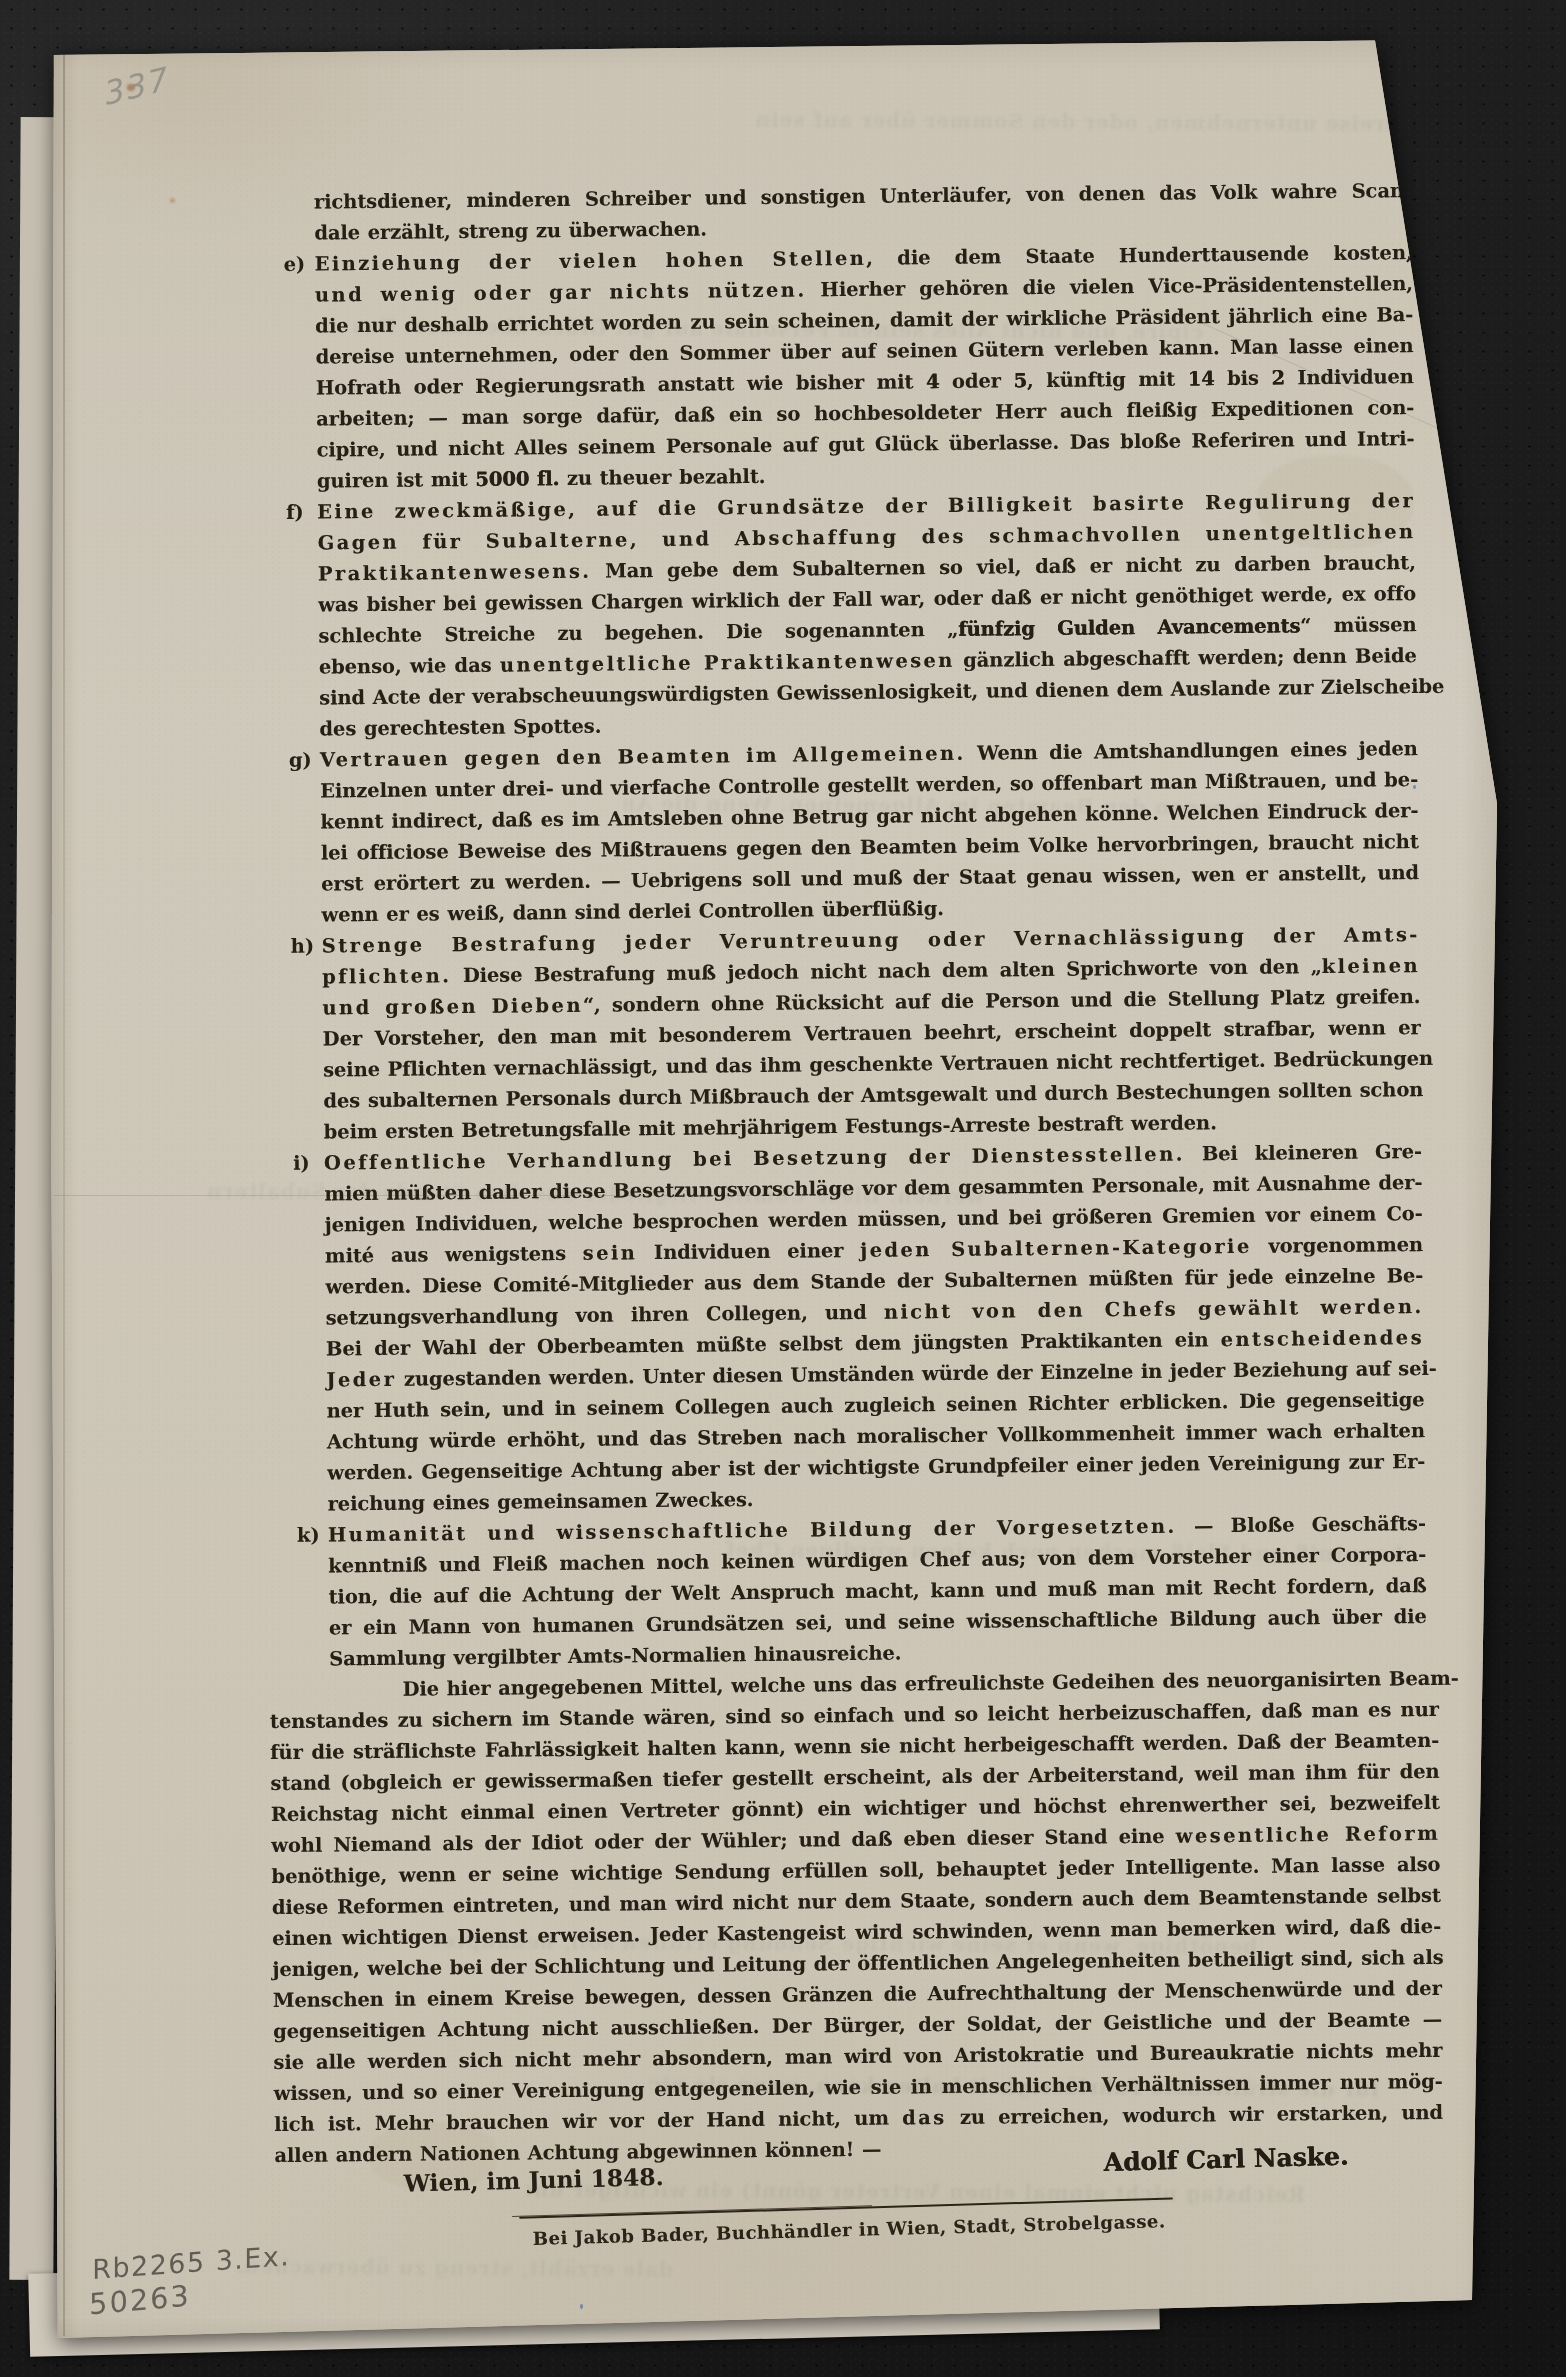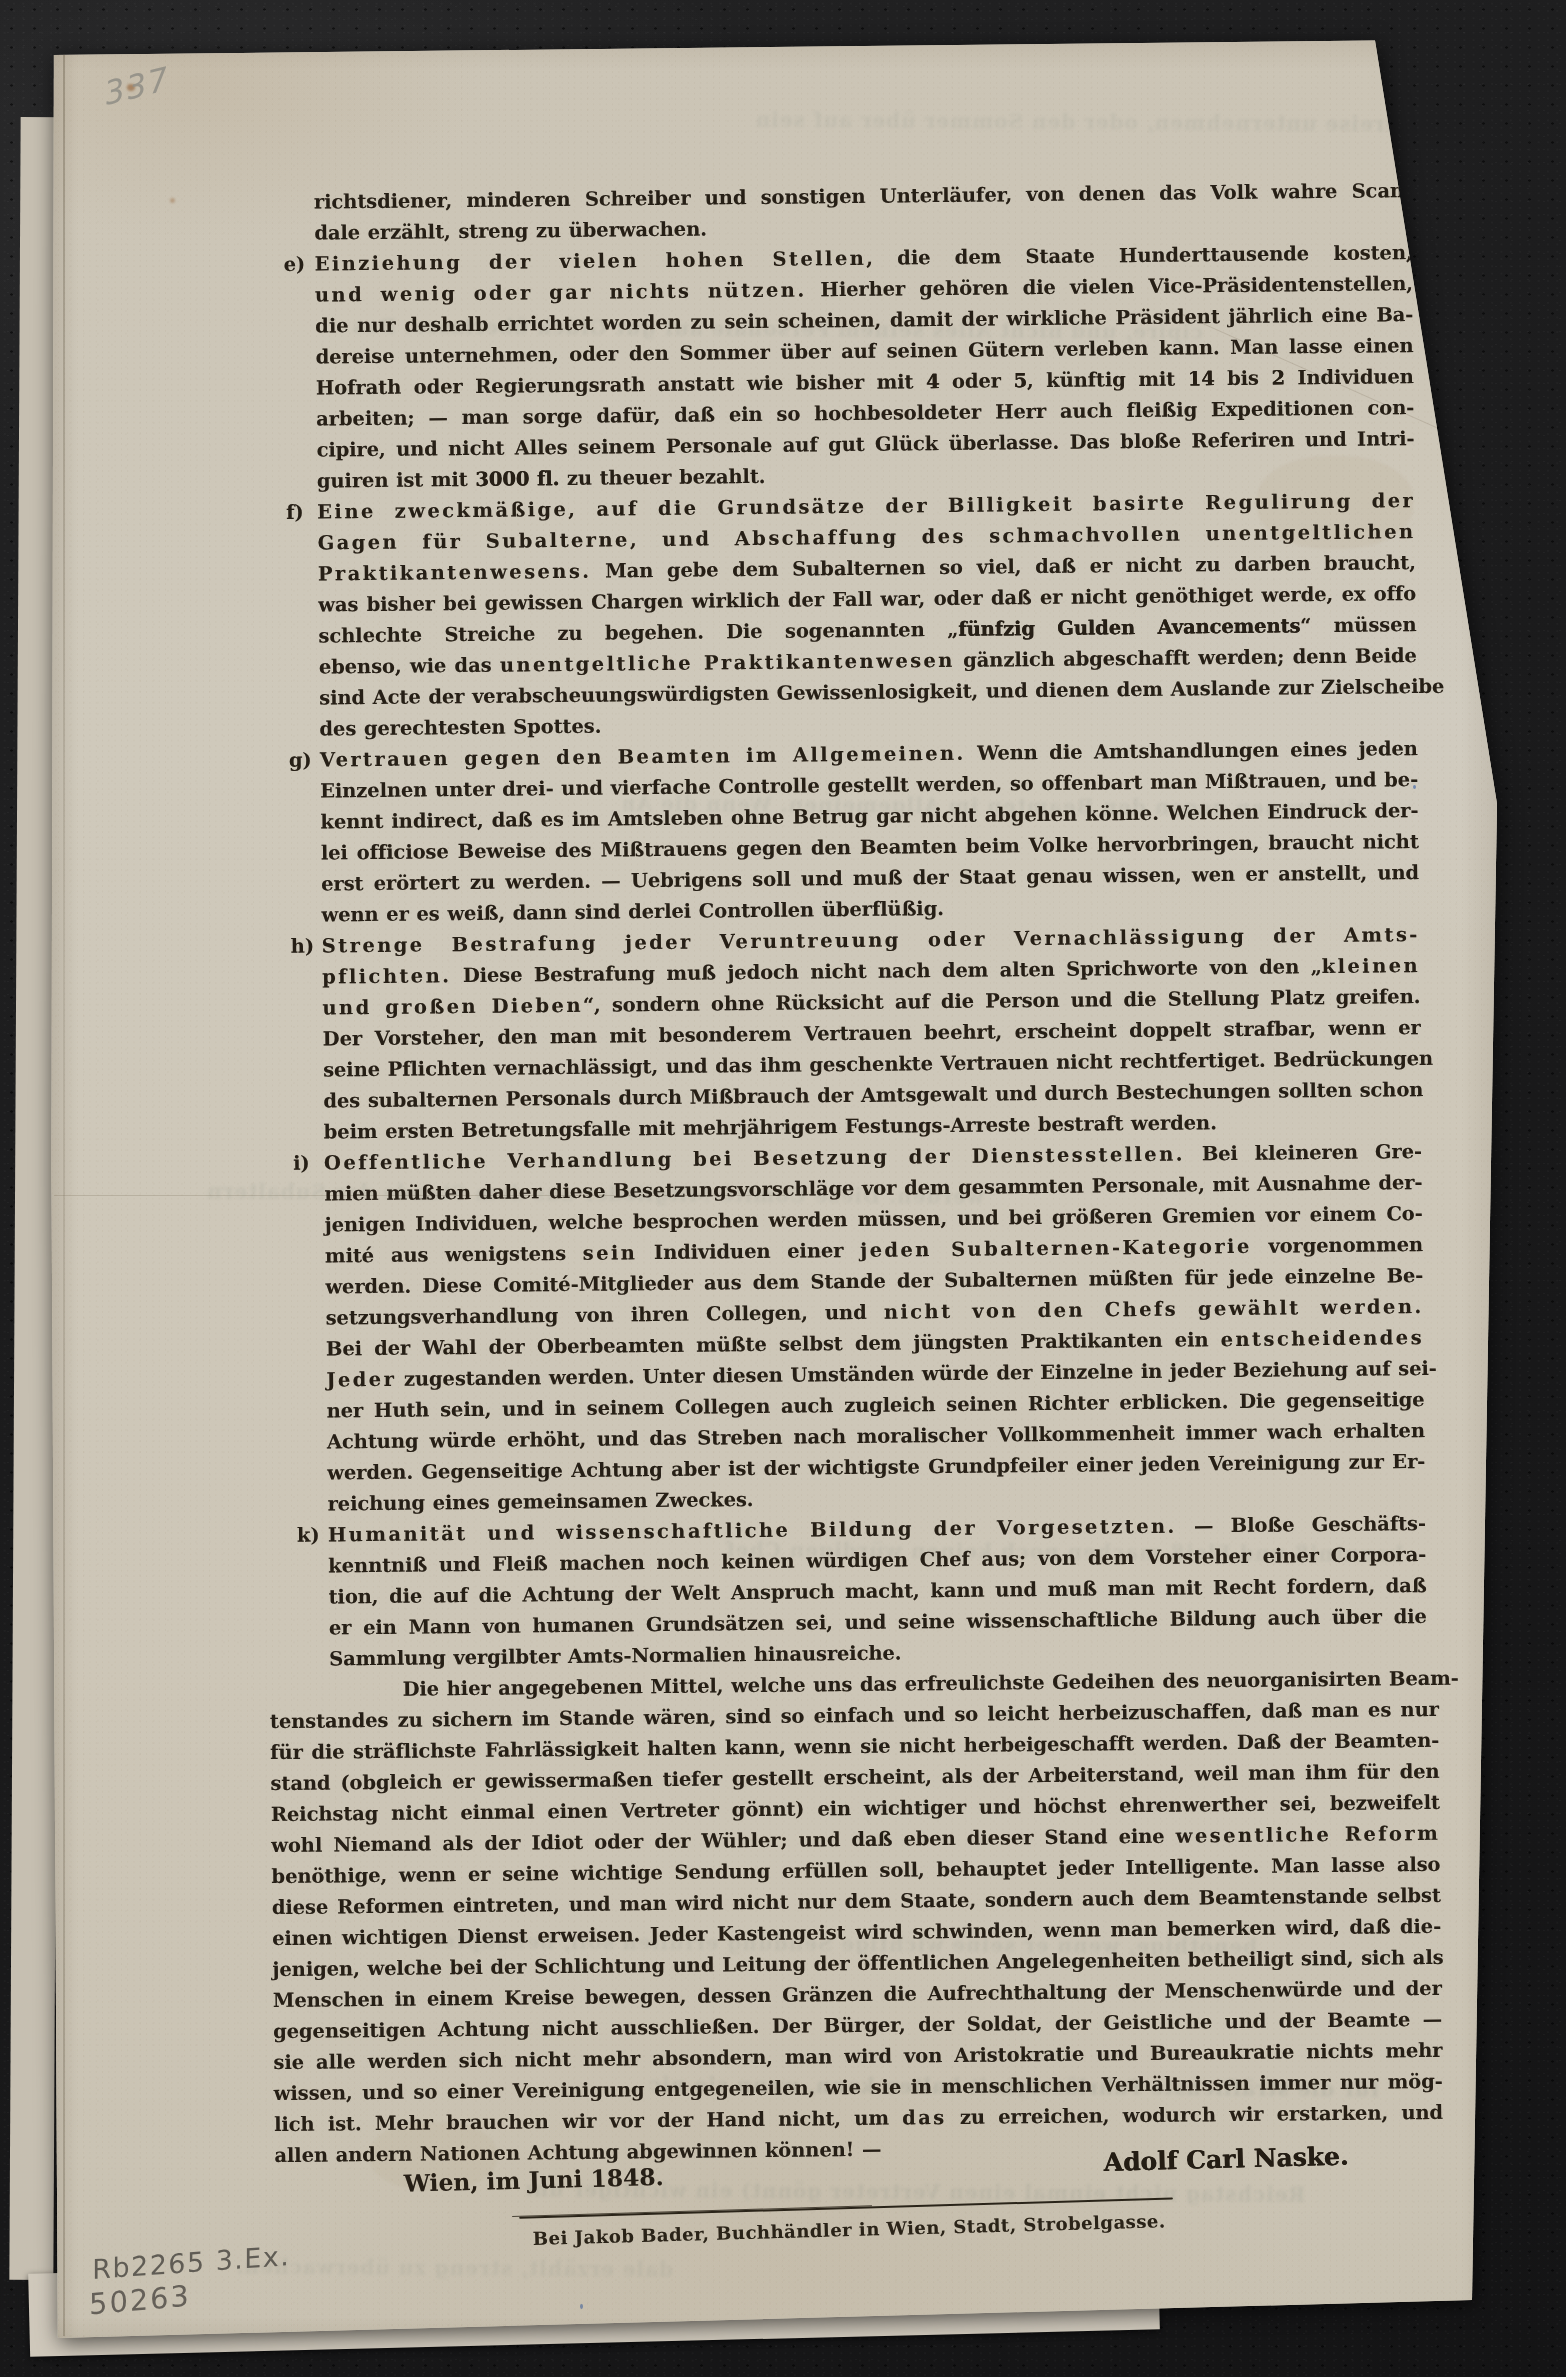--- a/index.html
+++ b/index.html
@@ -139,21 +139,21 @@
               <div class="line lastline">dale erzählt, streng zu überwachen.</div>
             </div>
             <div class="block">
               <div class="line"><span class="sperr">Einziehung der vielen hohen Stellen</span>, die dem Staate Hunderttausende kosten,<span class="itemlabel">e)</span></div>
               <div class="line"><span class="sperr">und wenig oder gar nichts nützen.</span> Hierher gehören die vielen Vice-Präsidentenstellen,</div>
               <div class="line">die nur deshalb errichtet worden zu sein scheinen, damit der wirkliche Präsident jährlich eine Ba-</div>
               <div class="line">dereise unternehmen, oder den Sommer über auf seinen Gütern verleben kann. Man lasse einen</div>
               <div class="line">Hofrath oder Regierungsrath anstatt wie bisher mit <span class="bb">4</span> oder <span class="bb">5</span>, künftig mit <span class="bb">14</span> bis <span class="bb">2</span> Individuen</div>
               <div class="line">arbeiten; — man sorge dafür, daß ein so hochbesoldeter Herr auch fleißig Expeditionen con-</div>
               <div class="line">cipire, und nicht Alles seinem Personale auf gut Glück überlasse. Das bloße Referiren und Intri-</div>
-              <div class="line lastline">guiren ist mit <span class="bb">3000 fl.</span> zu theuer bezahlt.</div>
+              <div class="line lastline">guiren ist mit <span class="bb">5000 fl.</span> zu theuer bezahlt.</div>
             </div>
             <div class="block">
               <div class="line"><span class="sperr">Eine zweckmäßige, auf die Grundsätze der Billigkeit basirte Regulirung der</span><span class="itemlabel">f)</span></div>
               <div class="line"><span class="sperr">Gagen für Subalterne, und Abschaffung des schmachvollen unentgeltlichen</span></div>
               <div class="line"><span class="sperr">Praktikantenwesens.</span> Man gebe dem Subalternen so viel, daß er nicht zu darben braucht,</div>
               <div class="line">was bisher bei gewissen Chargen wirklich der Fall war, oder daß er nicht genöthiget werde, ex offo</div>
               <div class="line">schlechte Streiche zu begehen. Die sogenannten „<span class="bb">fünfzig Gulden Avancements</span>“ müssen</div>
               <div class="line">ebenso, wie das <span class="sperr">unentgeltliche Praktikantenwesen</span> gänzlich abgeschafft werden; denn Beide</div>
               <div class="line">sind Acte der verabscheuungswürdigsten Gewissenlosigkeit, und dienen dem Auslande zur Zielscheibe</div>
               <div class="line lastline">des gerechtesten Spottes.</div>

